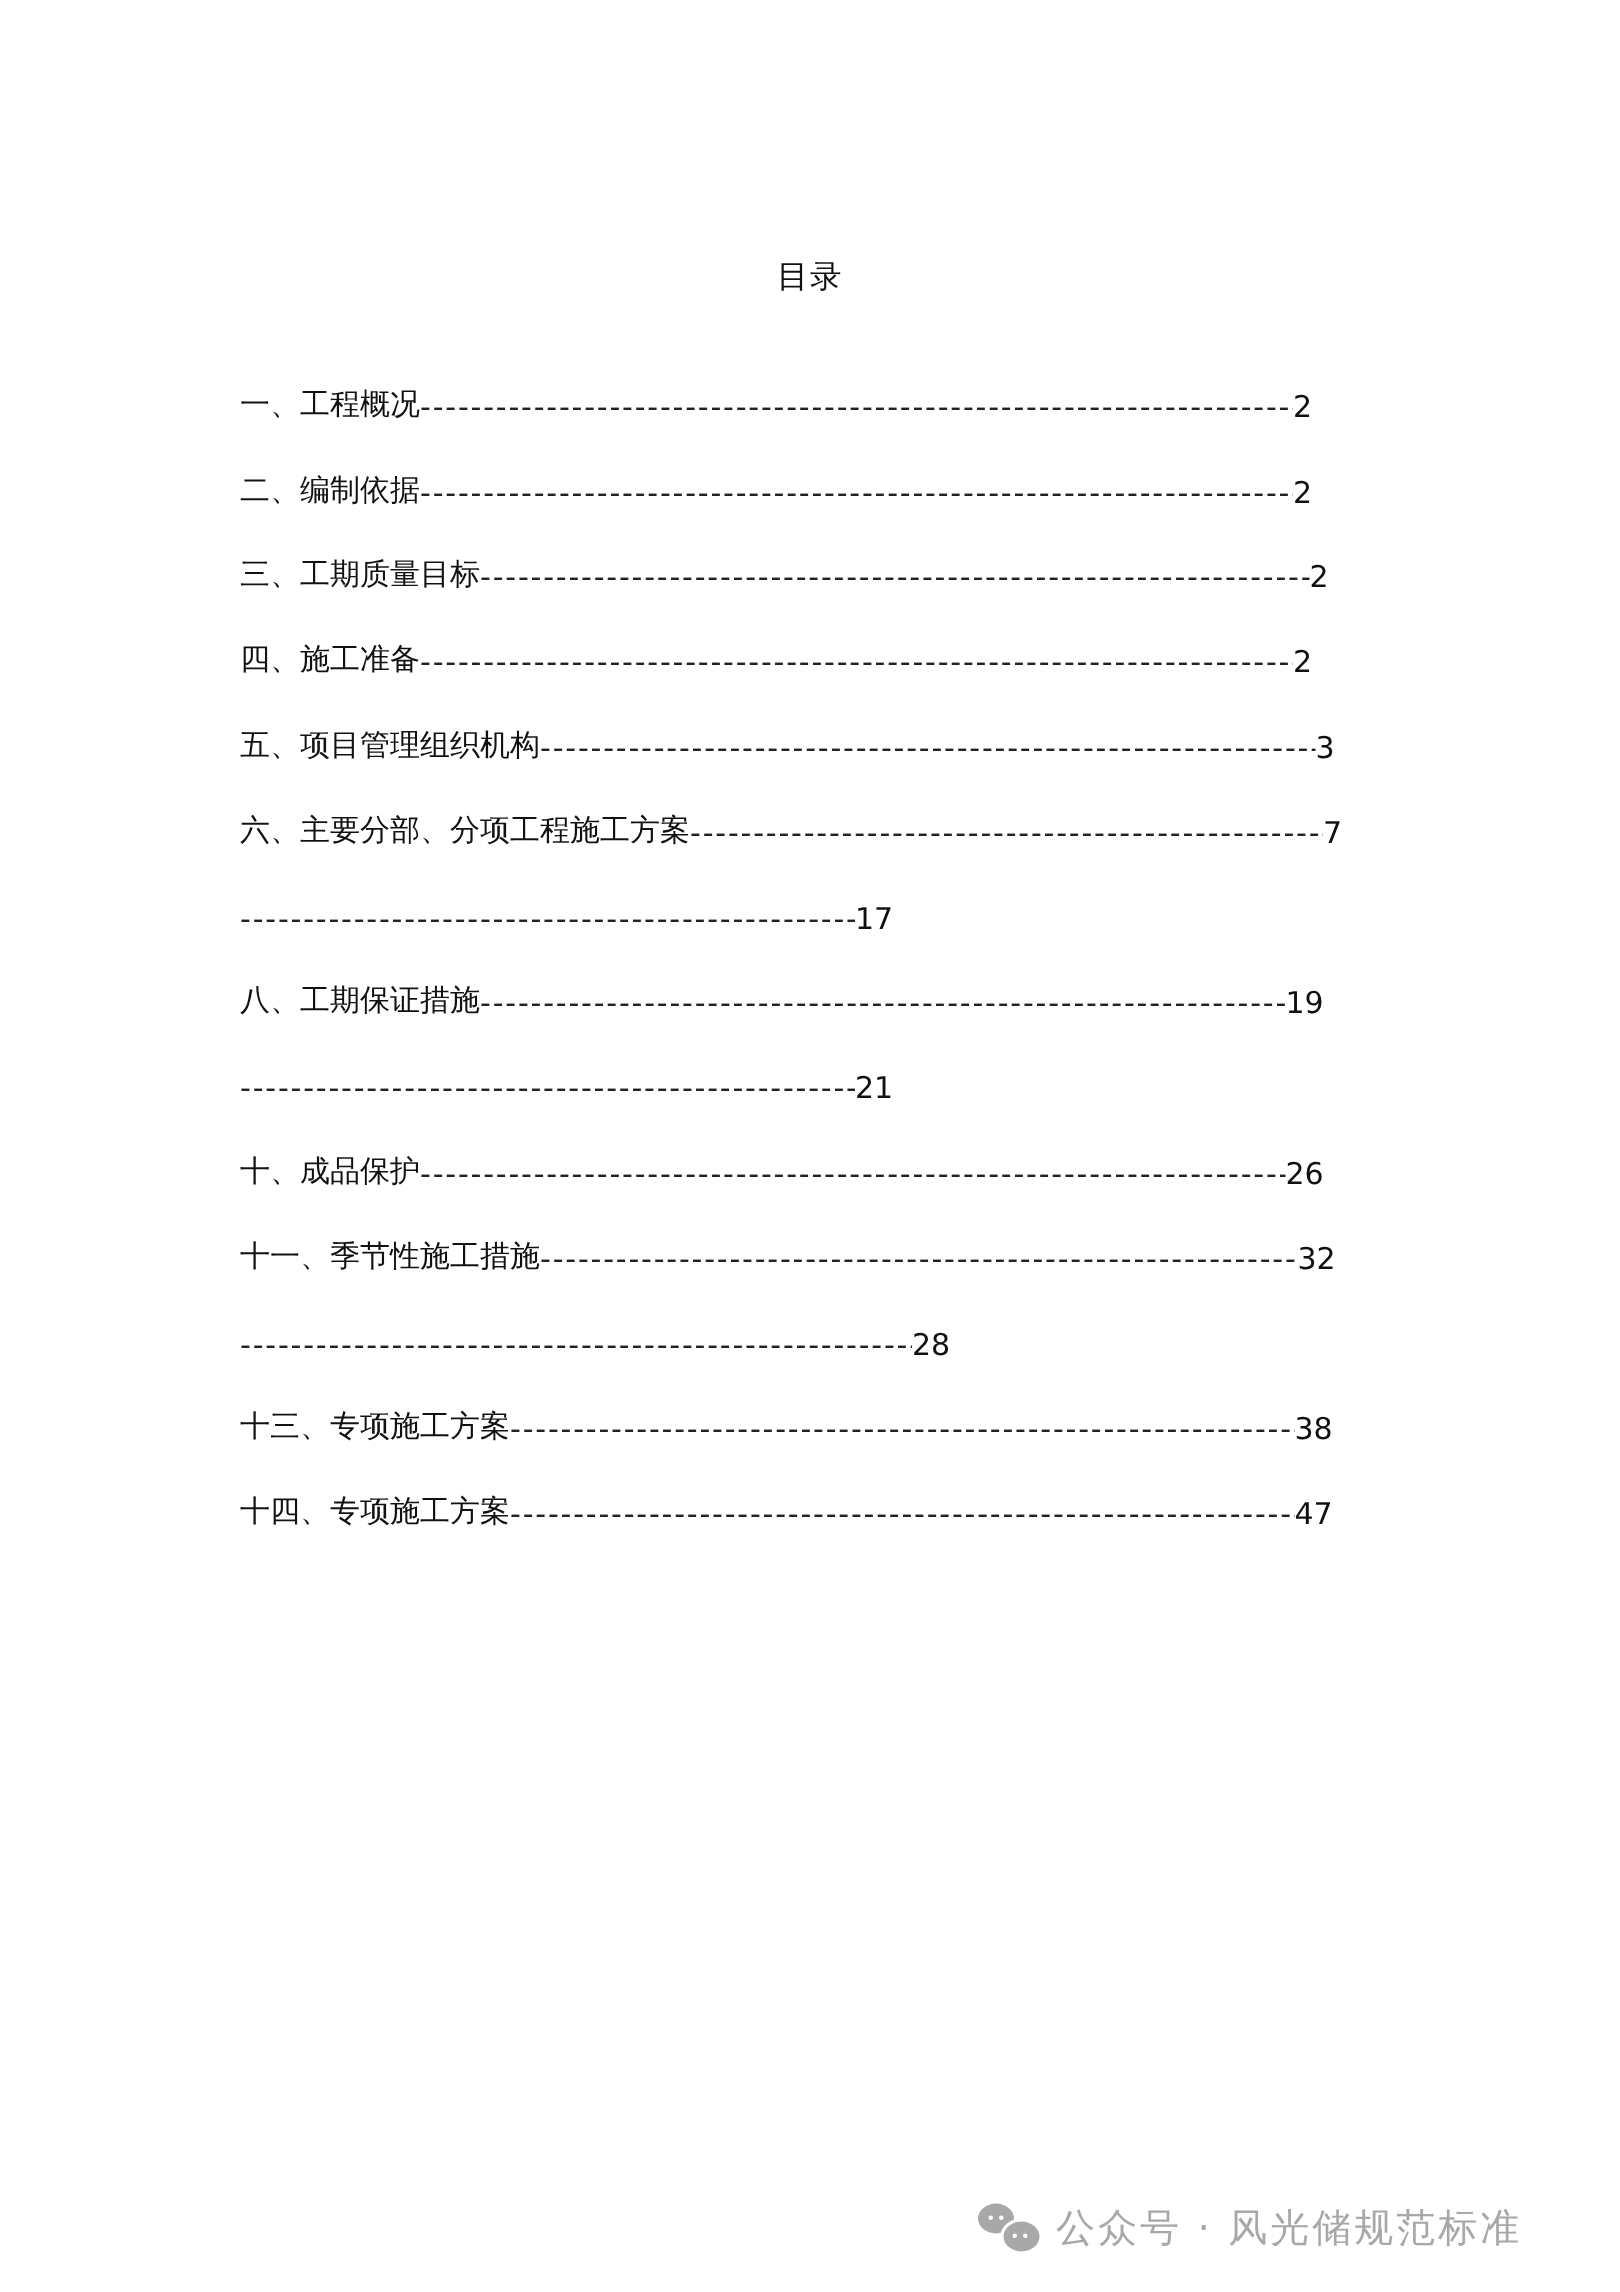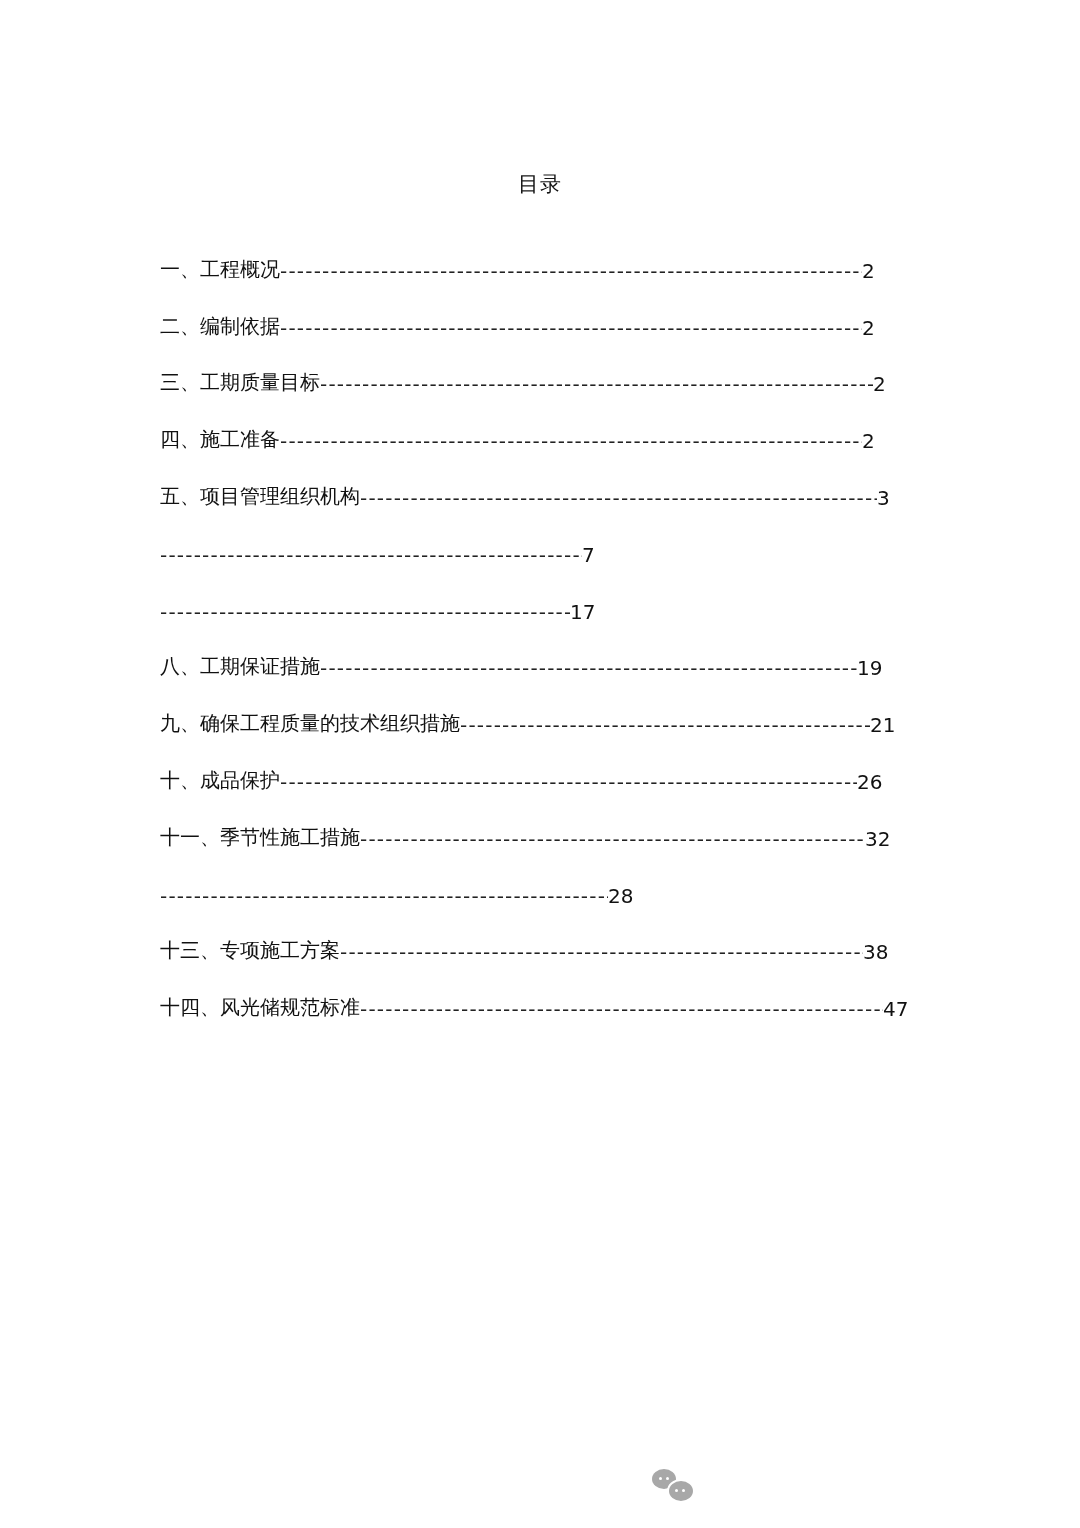--- a/index.html
+++ b/index.html
@@ -43,34 +43,34 @@
         <span class="label">四、施工准备</span>
         <span class="leader" style="width: 582px;">-------------------------------------------------------------------------</span>
         <span class="page-num">2</span>
       </div>
     <div class="toc-row">
         <span class="label">五、项目管理组织机构</span>
         <span class="leader" style="width: 517px;">-----------------------------------------------------------------</span>
         <span class="page-num">3</span>
       </div>
     <div class="toc-row">
+        <span class="label">六、主要分部、分项工程施工方案</span>
         <span class="leader" style="width: 422px;">-----------------------------------------------------</span>
         <span class="page-num">7</span>
       </div>
     <div class="toc-row">
         <span class="leader" style="width: 410px;">----------------------------------------------------</span>
         <span class="page-num">17</span>
       </div>
     <div class="toc-row">
         <span class="label">八、工期保证措施</span>
         <span class="leader" style="width: 537px;">--------------------------------------------------------------------</span>
         <span class="page-num">19</span>
       </div>
     <div class="toc-row">
-        <span class="label">九、确保工程质量的技术组织措施</span>
         <span class="leader" style="width: 410px;">----------------------------------------------------</span>
         <span class="page-num">21</span>
       </div>
     <div class="toc-row">
         <span class="label">十、成品保护</span>
         <span class="leader" style="width: 577px;">-------------------------------------------------------------------------</span>
         <span class="page-num">26</span>
       </div>
     <div class="toc-row">
         <span class="label">十一、季节性施工措施</span>
@@ -80,31 +80,32 @@
     <div class="toc-row">
         <span class="leader" style="width: 448px;">--------------------------------------------------------</span>
         <span class="page-num">28</span>
       </div>
     <div class="toc-row">
         <span class="label">十三、专项施工方案</span>
         <span class="leader" style="width: 523px;">------------------------------------------------------------------</span>
         <span class="page-num">38</span>
       </div>
     <div class="toc-row">
-        <span class="label">十四、风光储规范标准</span>
+        <span class="label">十四、专项施工方案</span>
         <span class="leader" style="width: 523px;">------------------------------------------------------------------</span>
         <span class="page-num">47</span>
       </div>
   </div>
 
   <div class="watermark">
     <div class="wechat-icon">
       <div class="bubble1">
           <span class="dot" style="left:7px;top:8px;"></span>
           <span class="dot" style="left:14px;top:8px;"></span>
         </div>
       <div class="bubble2">
           <span class="dot" style="left:6px;top:8px;"></span>
           <span class="dot" style="left:13px;top:8px;"></span>
         </div>
     </div>
+    <span>公众号 · 风光储规范标准</span>
   </div>
 </div>
 
 </body></html>

